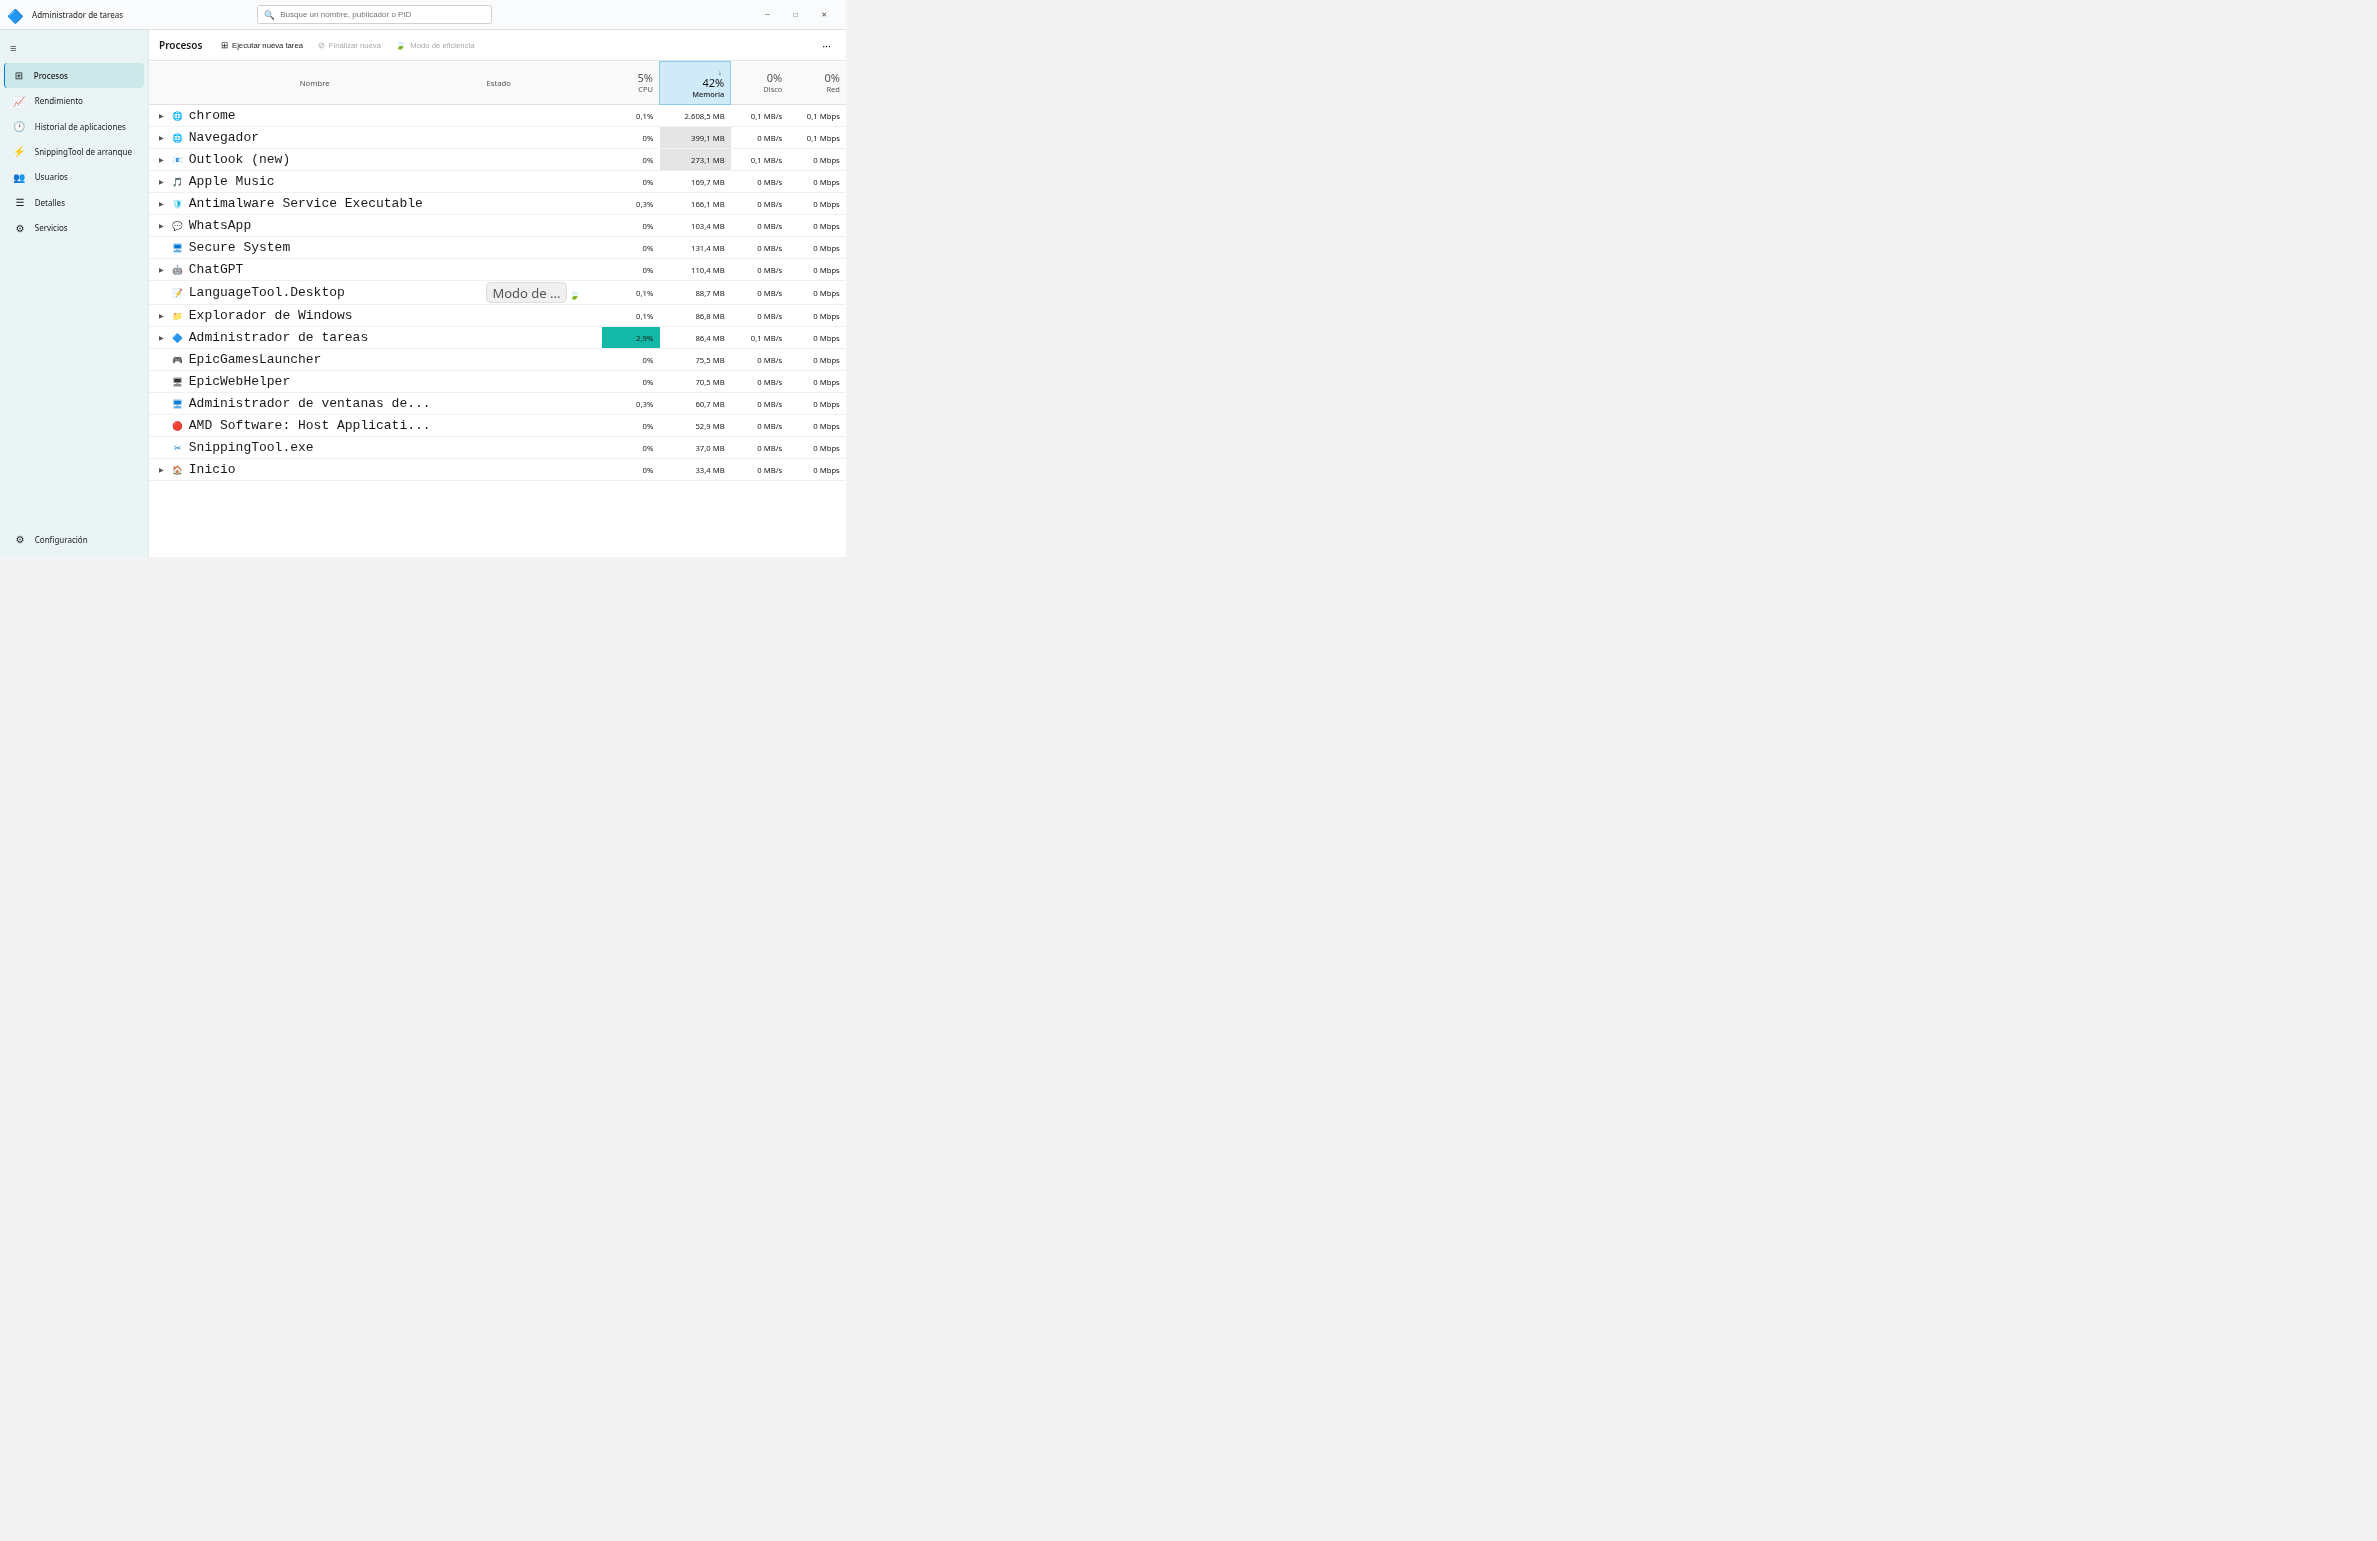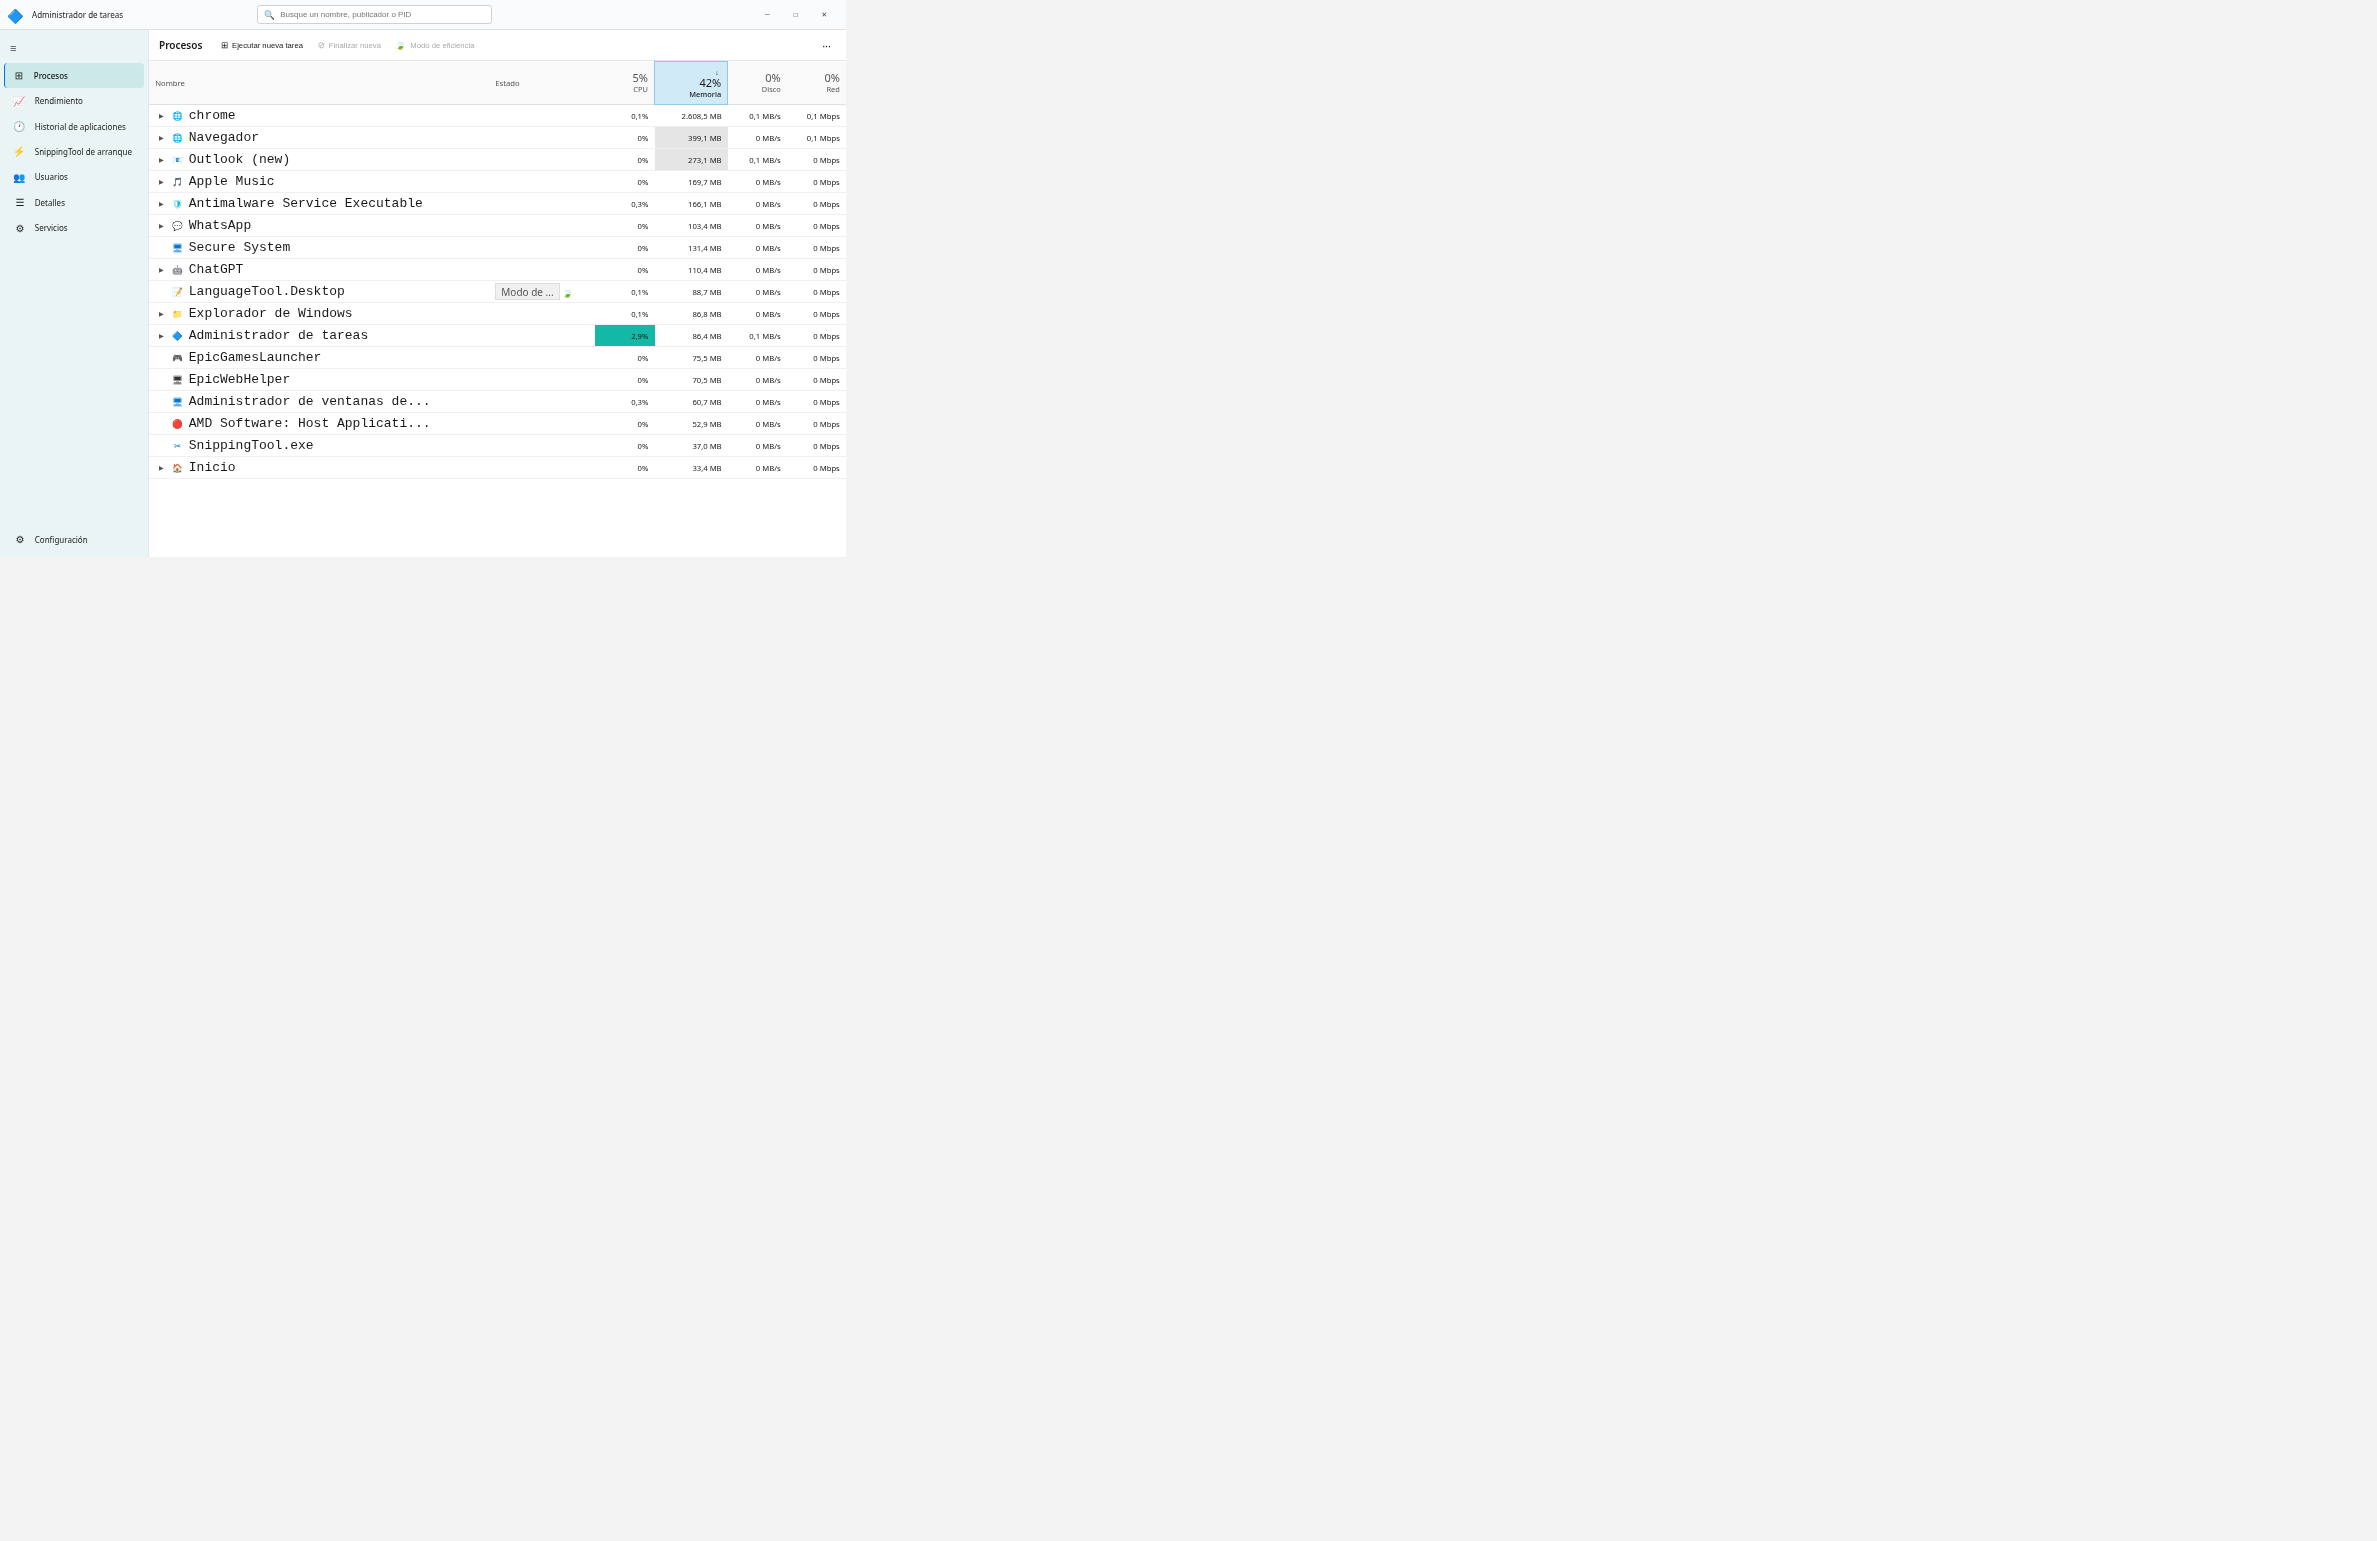--- a/index.html
+++ b/index.html
@@ -184,21 +184,21 @@
     thead th {
       padding: 5px 6.2px;
       font-weight: 400;
       font-size: 7.7px;
       color: #555;
       text-align: right;
       user-select: none;
       cursor: pointer;
       white-space: nowrap;
     }
-    thead th:first-child { text-align: left; }
+    thead th:first-child { text-align: center; }
     thead th.sorted {
       background: #e8f4f8;
       border: 0.6px solid #b0d8e8;
       color: #1a1a1a;
       font-weight: 500;
     }
     .sort-arrow { margin-right: 2.5px; font-size: 6.8px; }
     tbody tr {
       border-bottom: 0.6px solid #f0f0f0;
       height: 22px;
@@ -234,23 +234,23 @@
       align-items: center;
       justify-content: center;
       font-size: 8.7px;
       flex-shrink: 0;
       border-radius: 1.9px;
     }
     .proc-name { font-size: 13px; font-family: Liberation Mono, monospace; }
     .badge-mode {
       background: #f0f0f0;
       border: 0.6px solid #ddd;
-      border-radius: 0;
+      border-radius: 5px;
       padding: 0.6px 5px;
-      font-size: 10px;
+      font-size: 13px;
       color: #555;
     }
     .efficiency-icon { color: #4caf50; font-size: 8.7px; margin-left: 2.5px; }
 
     
     .header-percent {
       font-size: 11px;
       font-weight: 400;
       display: block;
       line-height: 1.1;

